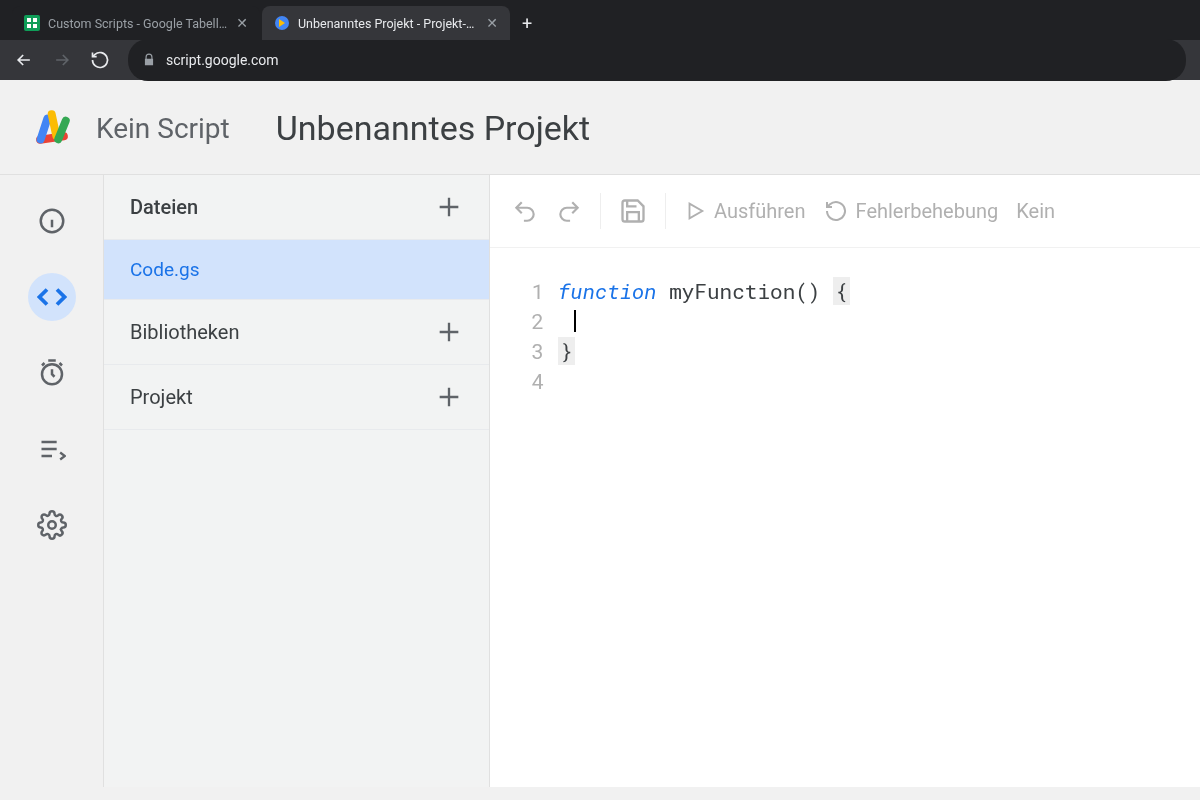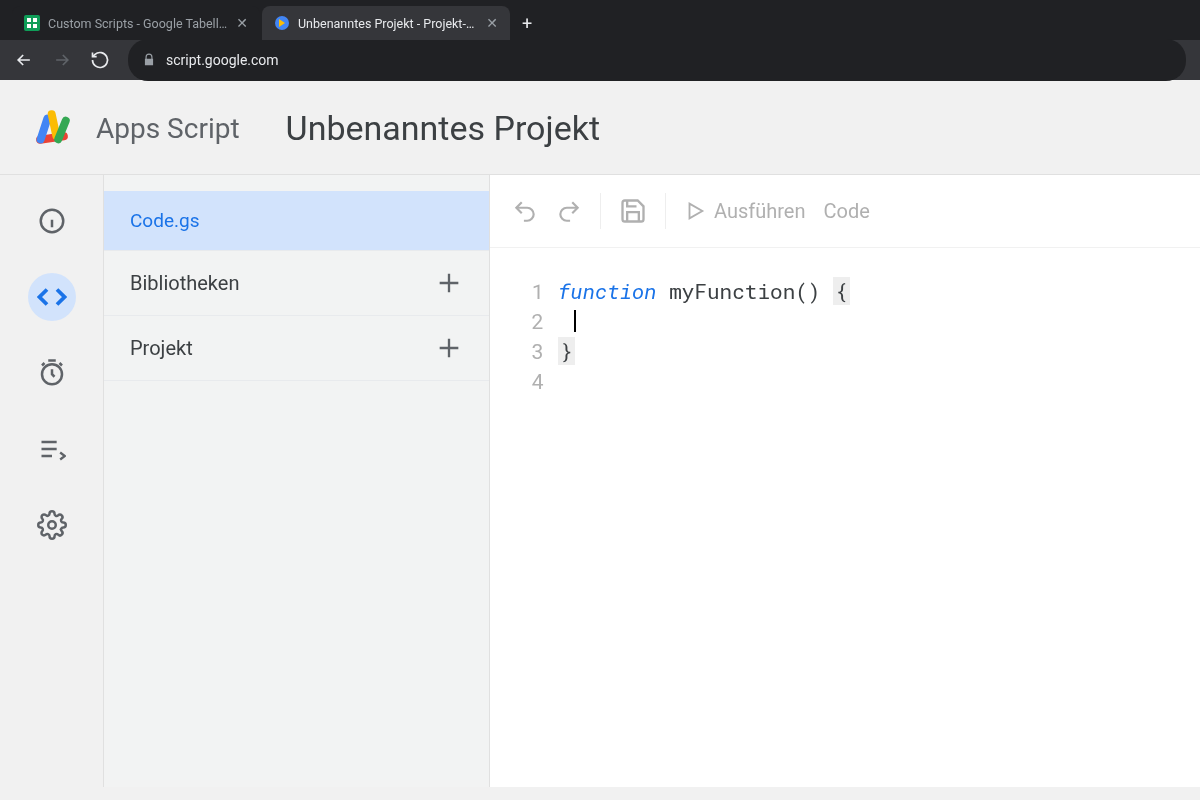--- a/index.html
+++ b/index.html
@@ -73,21 +73,20 @@
     padding: 18px 26px; border-bottom: 1px solid #e8eaed;
     font-size: 20px; color: #3c4043;
   }
   .panel-row.header { font-weight: 500; }
   .add-btn { color: #5f6368; cursor: pointer; display:flex;}
   .file-item {
     display: flex; align-items: center;
     padding: 18px 26px; font-size: 19px;
     background: #d2e3fc; color: #1a73e8; cursor: pointer;
     border-bottom: 1px solid #e8eaed;
-    margin-top: 16px;
   }
 
   
   .editor-area { flex: 1; display: flex; flex-direction: column; background: #fff; }
   .toolbar {
     display: flex; align-items: center; gap: 18px;
     padding: 18px 22px; border-bottom: 1px solid #f1f1f1;
     color: #b0b0b0; font-size: 20px;
   }
   .tbtn { display: flex; align-items: center; gap: 8px; cursor: pointer; color:#b0b0b0; }
@@ -166,21 +165,21 @@
 
 <div class="app-header">
   <span class="logo">
     <svg viewBox="0 0 48 48">
       <rect x="6" y="30" width="32" height="8" rx="4" fill="#ea4335" transform="rotate(-8 22 34)"></rect>
       <rect x="10" y="10" width="8" height="30" rx="4" fill="#4285f4" transform="rotate(18 14 25)"></rect>
       <rect x="20" y="6" width="8" height="30" rx="4" fill="#fbbc04" transform="rotate(-12 24 21)"></rect>
       <rect x="28" y="12" width="8" height="28" rx="4" fill="#34a853" transform="rotate(22 32 26)"></rect>
     </svg>
   </span>
-  <span class="brand">Apps Script</span>
+  <span class="brand">Kein Script</span>
   <span class="proj-title">Unbenanntes Projekt</span>
 </div>
 
 <div class="workspace">
 
   <div class="rail">
     <div class="rail-item">
       <svg width="30" height="30" viewBox="0 0 24 24" fill="none" stroke="#5f6368" stroke-width="2">
           <circle cx="12" cy="12" r="9"></circle>
           <line x1="12" y1="8" x2="12" y2="8"></line>
@@ -206,20 +205,28 @@
     </div>
     <div class="rail-item">
       <svg width="30" height="30" viewBox="0 0 24 24" fill="none" stroke="#5f6368" stroke-width="2">
           <circle cx="12" cy="12" r="3"></circle>
           <path d="M19.4 15a1.7 1.7 0 0 0 .34 1.87l.06.06a2 2 0 1 1-2.83 2.83l-.06-.06a1.7 1.7 0 0 0-1.87-.34 1.7 1.7 0 0 0-1 1.55V21a2 2 0 1 1-4 0v-.09a1.7 1.7 0 0 0-1.11-1.55 1.7 1.7 0 0 0-1.87.34l-.06.06a2 2 0 1 1-2.83-2.83l.06-.06a1.7 1.7 0 0 0 .34-1.87 1.7 1.7 0 0 0-1.55-1H3a2 2 0 1 1 0-4h.09a1.7 1.7 0 0 0 1.55-1.11 1.7 1.7 0 0 0-.34-1.87l-.06-.06a2 2 0 1 1 2.83-2.83l.06.06a1.7 1.7 0 0 0 1.87.34H9a1.7 1.7 0 0 0 1-1.55V3a2 2 0 1 1 4 0v.09a1.7 1.7 0 0 0 1 1.55 1.7 1.7 0 0 0 1.87-.34l.06-.06a2 2 0 1 1 2.83 2.83l-.06.06a1.7 1.7 0 0 0-.34 1.87V9a1.7 1.7 0 0 0 1.55 1H21a2 2 0 1 1 0 4h-.09a1.7 1.7 0 0 0-1.55 1z"></path>
         </svg>
     </div>
   </div>
 
   <div class="files-panel">
+    <div class="panel-row header">
+      <span>Dateien</span>
+      <span class="add-btn">
+        <svg width="28" height="28" viewBox="0 0 24 24" stroke="#5f6368" stroke-width="2">
+            <path d="M12 4v16M4 12h16"></path>
+          </svg>
+      </span>
+    </div>
     <div class="file-item">
       <span>Code.gs</span>
     </div>
     <div class="panel-row">
       <span>Bibliotheken</span>
       <span class="add-btn">
         <svg width="28" height="28" viewBox="0 0 24 24" stroke="#5f6368" stroke-width="2">
             <path d="M12 4v16M4 12h16"></path>
           </svg>
       </span>
@@ -256,21 +263,28 @@
           </svg>
       </span>
       <span class="tsep"></span>
       <span class="tbtn">
         <svg width="22" height="22" viewBox="0 0 24 24" fill="none" stroke="#b0b0b0" stroke-width="2">
             <path d="M6 4l14 8-14 8V4z"></path>
           </svg>
         <span>Ausführen</span>
       </span>
       <span class="tbtn">
-        <span>Code</span>
+        <svg width="24" height="24" viewBox="0 0 24 24" fill="none" stroke="#b0b0b0" stroke-width="2">
+            <path d="M3 12a9 9 0 1 0 3-6.7L3 8"></path>
+            <path d="M3 3v5h5"></path>
+          </svg>
+        <span>Fehlerbehebung</span>
+      </span>
+      <span class="tbtn">
+        <span>Kein</span>
       </span>
     </div>
     <div class="code">
       <div class="gutter">
         <div>1</div>
         <div>2</div>
         <div>3</div>
         <div>4</div>
       </div>
       <div class="src"><span class="kw">function</span><span> myFunction() </span><span class="brace-hl">{</span>

